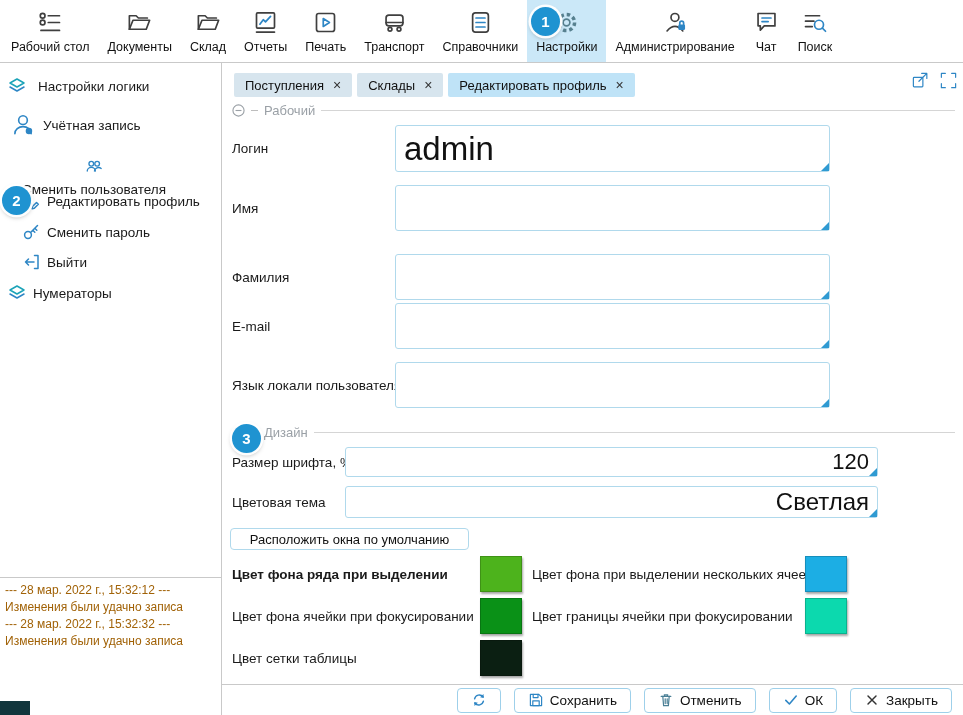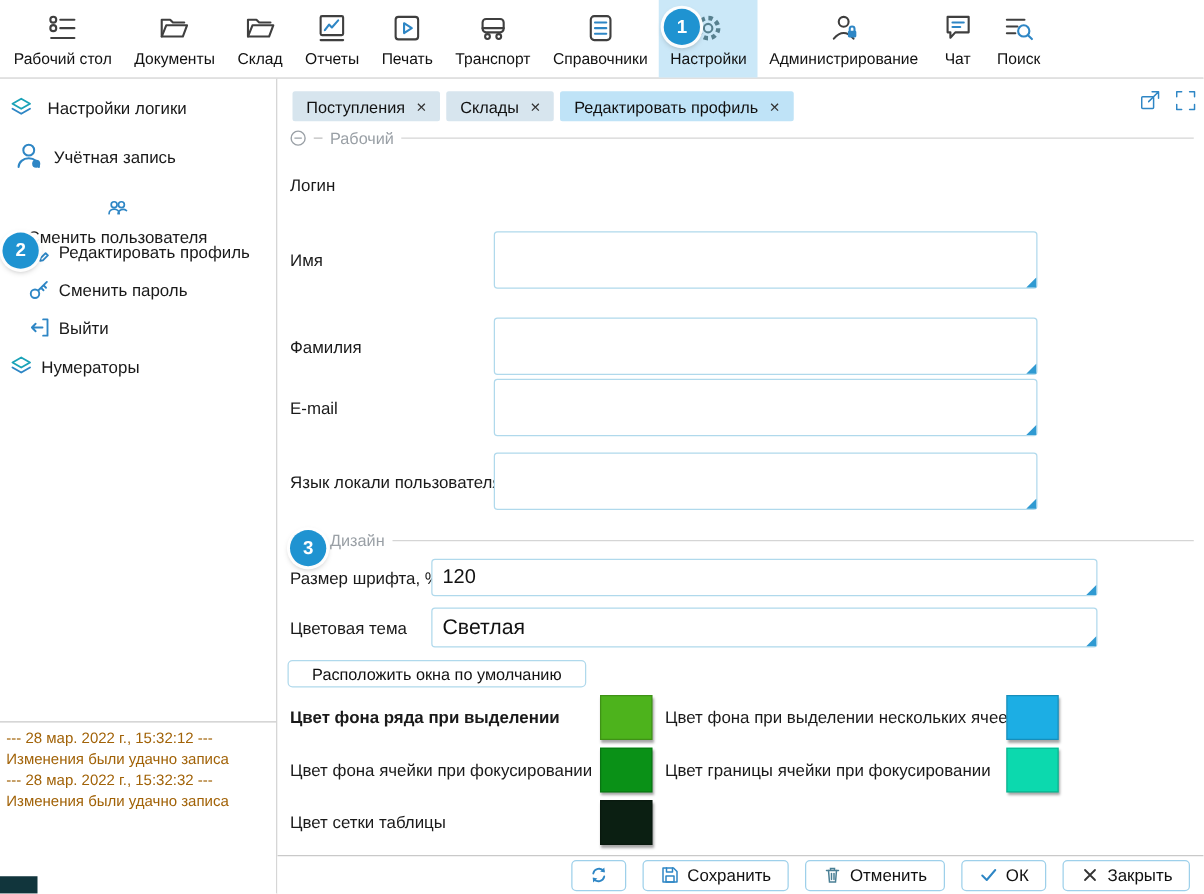--- a/index.html
+++ b/index.html
@@ -51,22 +51,22 @@
 
   .frow { position:absolute; left:10px; right:10px; display:flex; align-items:center; }
   .flab { font-size:13.5px; color:#1a1a1a; }
   .fwrap { position:absolute; top:0; bottom:0; }
   .fwrap::after { content:""; position:absolute; right:1px; bottom:1px;
                   border-style:solid; border-width:0 0 8px 8px;
                   border-color:transparent transparent #2f9ad2 transparent; }
   .finput { width:100%; height:100%; border:1px solid #b0d9ec; border-radius:3px;
             padding:0 8px; font-family:inherit; font-size:15px; color:#111; outline:none; background:#fff; }
   .finput.big { font-size:33px; }
-  .finput.mid { font-size:17px; }
-  .finput.num { font-size:16px; }
+  .finput.mid { font-size:24px;text-align:right; }
+  .finput.num { font-size:22px; text-align:right; }
 
   .arrange-btn { position:absolute; left:8px; width:239px; height:22px; background:#fff;
                  border:1px solid #b0d9ec; border-radius:4px; font-family:inherit; font-size:13px;
                  color:#111; cursor:pointer; }
 
   .crow { position:absolute; left:10px; right:10px; height:36px; }
   .clab { position:absolute; top:50%; transform:translateY(-50%); font-size:13.5px; white-space:nowrap; }
   .swatch { position:absolute; top:0; width:42px; height:36px; cursor:pointer;
             box-shadow: inset 0 0 0 1px rgba(0,0,0,0.18), 1px 2px 2px rgba(0,0,0,0.35); }
 
@@ -321,20 +321,23 @@
             <line x1="3.8" y1="7" x2="10.2" y2="7" stroke="#9aa0a6" stroke-width="1.2"></line>
           </svg>
       </span>
       <span class="gh-dash"></span>
       <span>Рабочий</span>
       <span class="gh-line"></span>
     </div>
 
     <div class="frow" style="top:62px; height:47px;">
       <span class="flab">Логин</span>
+      <span class="fwrap" style="left:163px; width:435px;">
+        <input class="finput big" value="admin" style="">
+      </span>
     </div>
 
     <div class="frow" style="top:122px; height:46px;">
       <span class="flab">Имя</span>
       <span class="fwrap" style="left:163px; width:435px;">
         <input class="finput big" value="" style="">
       </span>
     </div>
 
     <div class="frow" style="top:191px; height:46px;">

